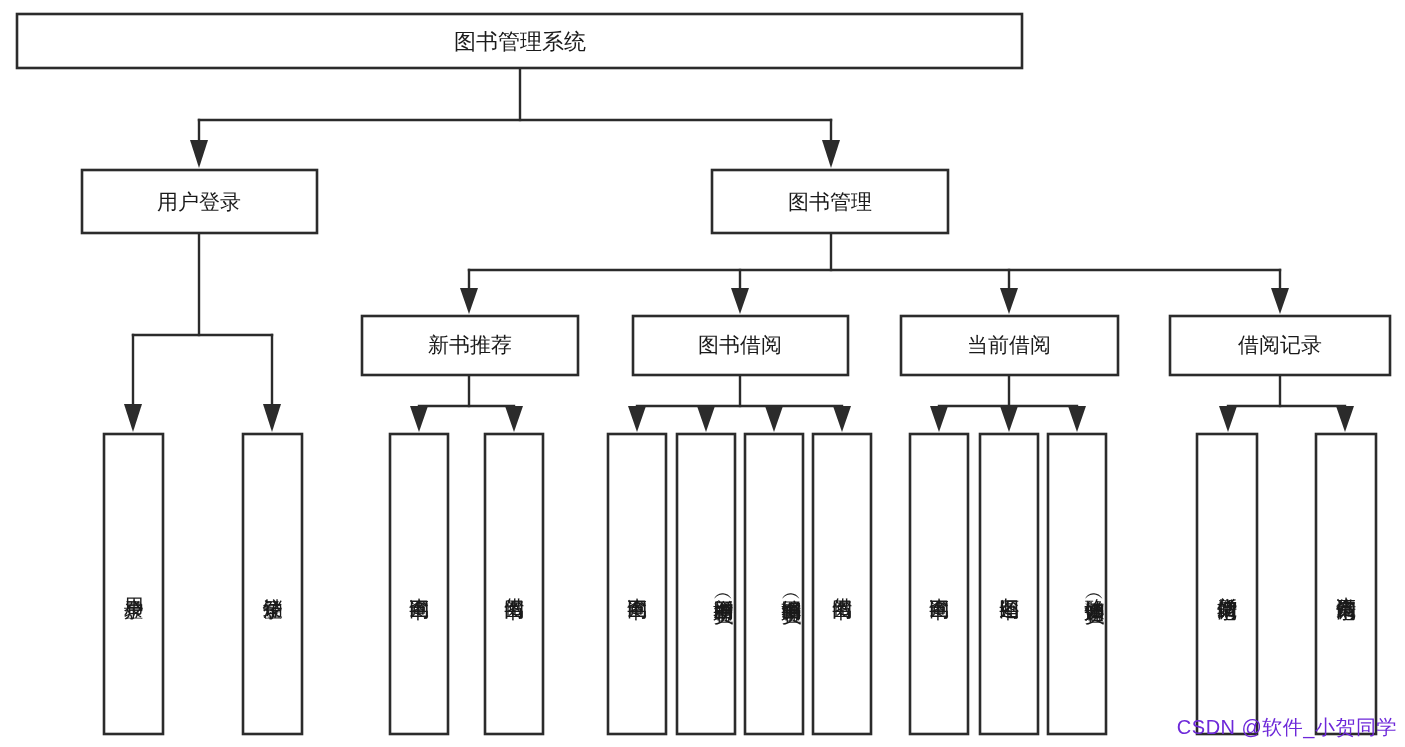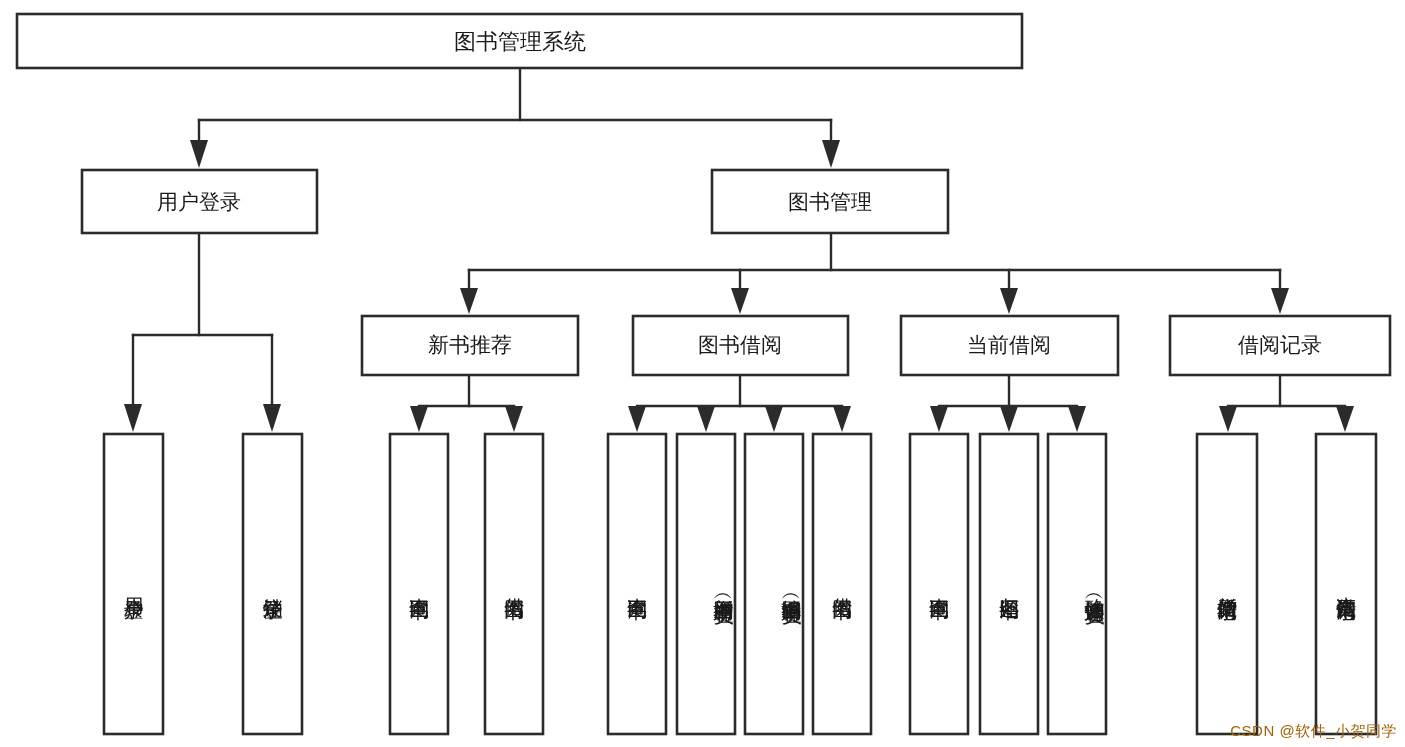--- a/index.html
+++ b/index.html
@@ -68,22 +68,22 @@
     letter-spacing: 1px;
     color: #1a1a1a;
     white-space: nowrap;
     pointer-events: none;
   }
   .watermark {
     position: absolute;
     right: 8px;
     bottom: 6px;
     font-family: "Liberation Sans", "DejaVu Sans", sans-serif;
-    font-size: 15px;
-    color: #a16207;
+    font-size: 20px;
+    color: #6d28d9;
     letter-spacing: 0.5px;
     white-space: nowrap;
   }
 </style>
 </head>
 <body>
 
 <div id="diagram-root">
 
   <svg class="diagram-canvas" viewBox="0 0 1405 747">

